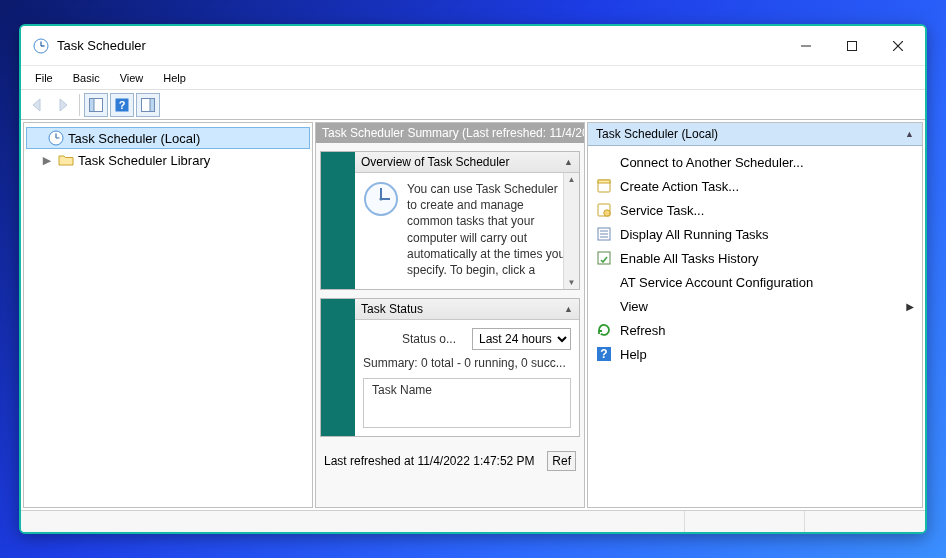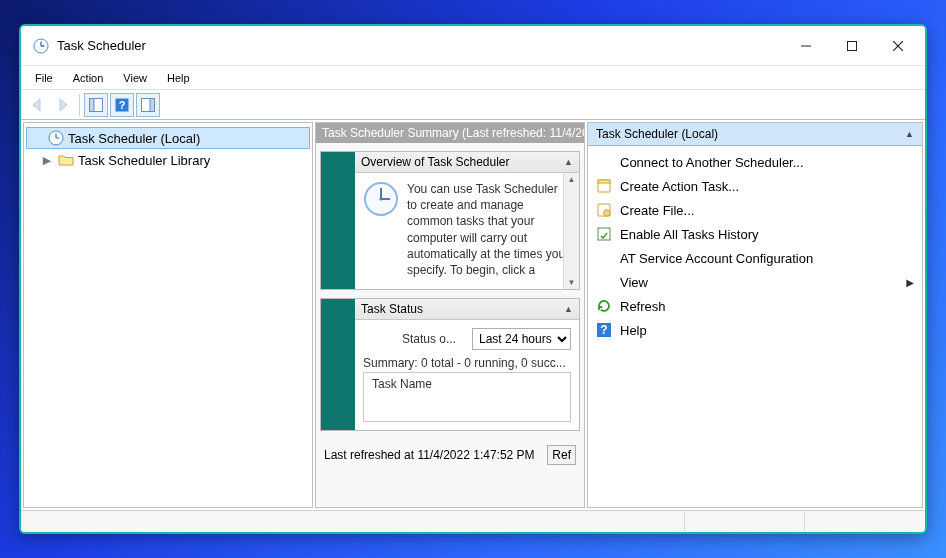--- a/index.html
+++ b/index.html
@@ -78,21 +78,21 @@
     font-size:12px;
   }
   .group-header .chev { font-size:9px; color:#555; }
   .group-content { padding:8px; font-size:12px; color:#333; background:#fff; position:relative; }
   .overview-box { display:flex; gap:8px; height:100px; overflow:hidden; }
   .clockicon { width:36px; flex-shrink:0; }
   .overview-text { font-size:12px; line-height:1.35; }
   .statusrow { display:flex; align-items:center; gap:6px; font-size:12px; margin-bottom:6px;}
   .statusrow select { flex:1; font-size:12px; padding:1px 2px; height:22px; background:#fff; border:1px solid #adadad;}
   .statuslabel { width:66px; white-space:nowrap; overflow:hidden; text-overflow:ellipsis;margin-left:39px; }
-  .tablebox { border:1px solid #c8c8c8; background:#fff; height:50px; position:relative; margin-top:2px;}
+  .tablebox { border:1px solid #c8c8c8; background:#fff; height:50px; position:relative; margin-top:8px;}
   .tablebox .th { font-size:12px; padding:4px 8px; }
   .center-footer { display:flex; align-items:center; justify-content:space-between; padding:6px 4px 2px 4px; font-size:12px; }
   .refbtn { border:1px solid #adadad; background:#f3f3f3; font-size:12px; padding:2px 4px; cursor:default;}
   .right-header {
     background:#eeeeee;
     border-bottom:1px solid #c8c8c8;
     font-weight:600;
     font-size:13px;
     padding:4px 8px;
   }
@@ -152,21 +152,21 @@
     <div class="winbtn close">
         <svg width="10" height="10">
           <line x1="0" y1="0" x2="10" y2="10" stroke="currentColor" stroke-width="1.2"></line>
           <line x1="10" y1="0" x2="0" y2="10" stroke="currentColor" stroke-width="1.2"></line>
         </svg>
       </div>
   </div>
 
   <div class="menubar">
     <div class="menubar-item">File</div>
-    <div class="menubar-item">Action</div>
+    <div class="menubar-item">Basic</div>
     <div class="menubar-item">View</div>
     <div class="menubar-item">Help</div>
   </div>
 
   <div class="toolbar">
     <div class="tool-btn disabled">
       <svg width="16" height="16" viewBox="0 0 16 16">
           <path d="M11 2 L4 8 L11 14 Z" fill="#a9bedb" stroke="#6e8cb5"></path>
         </svg>
     </div>
@@ -296,21 +296,32 @@
             </span>
             <span>Create Action Task...</span>
           </div>
           <div class="action-item">
             <span class="aicon">
               <svg width="16" height="16" viewBox="0 0 16 16">
                 <rect x="2" y="2" width="12" height="12" rx="1" fill="#fff" stroke="#caa42f"></rect>
                 <circle cx="11" cy="11" r="3.2" fill="#f6d67a" stroke="#caa42f"></circle>
               </svg>
             </span>
-            <span>Create File...</span>
+            <span>Service Task...</span>
+          </div>
+          <div class="action-item">
+            <span class="aicon">
+              <svg width="16" height="16" viewBox="0 0 16 16">
+                <rect x="2" y="2" width="12" height="12" fill="#fff" stroke="#6e8cb5"></rect>
+                <line x1="4" y1="5" x2="12" y2="5" stroke="#6e8cb5"></line>
+                <line x1="4" y1="8" x2="12" y2="8" stroke="#6e8cb5"></line>
+                <line x1="4" y1="11" x2="12" y2="11" stroke="#6e8cb5"></line>
+              </svg>
+            </span>
+            <span>Display All Running Tasks</span>
           </div>
           <div class="action-item">
             <span class="aicon">
               <svg width="16" height="16" viewBox="0 0 16 16">
                 <rect x="2" y="2" width="12" height="12" fill="#fff" stroke="#5a8a48"></rect>
                 <path d="M5 10l2 2 4-5" fill="none" stroke="#46a346" stroke-width="1.6"></path>
               </svg>
             </span>
             <span>Enable All Tasks History</span>
           </div>

